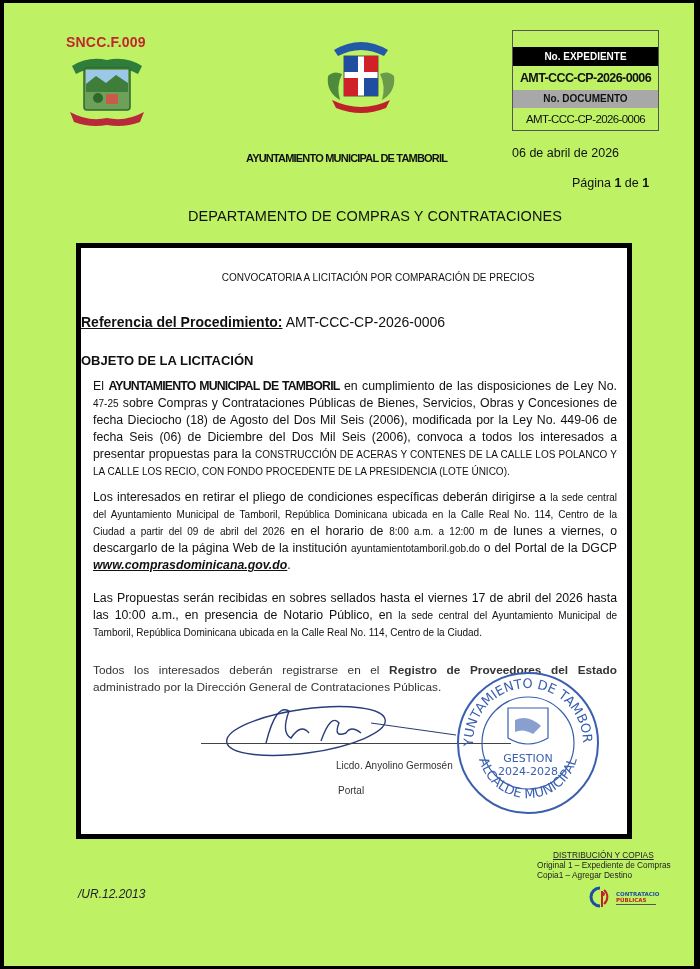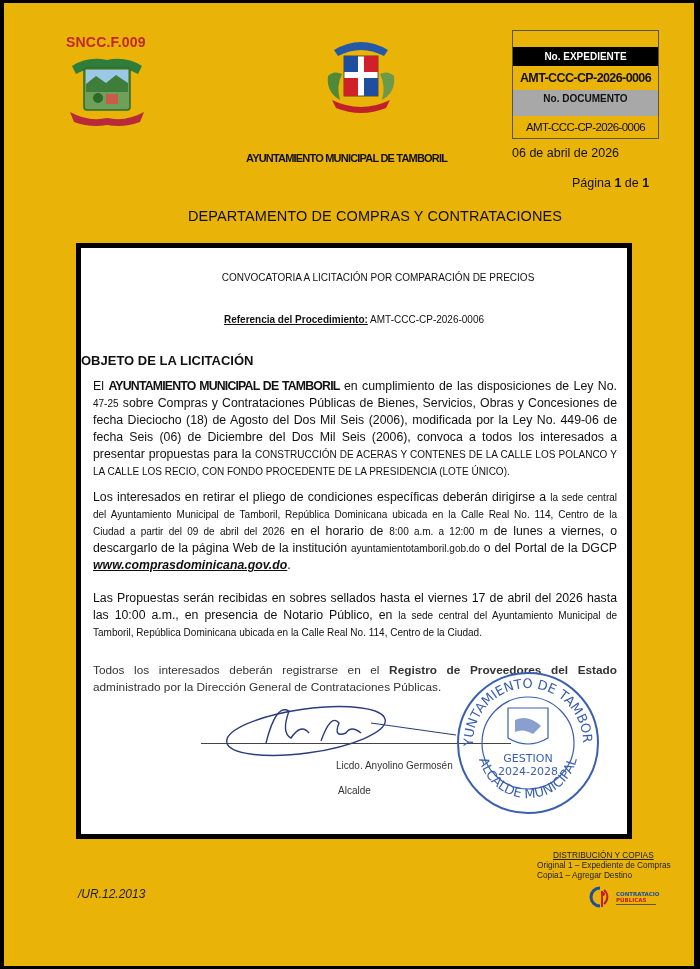--- a/index.html
+++ b/index.html
@@ -1,33 +1,33 @@
 <!DOCTYPE html>
 <html><head>
 <meta charset="utf-8">
 <style>
   html, body { margin:0; padding:0; }
   body { width:700px; height:969px; background:#000; position:relative; overflow:hidden; font-family:"Liberation Sans", sans-serif; color:#111; }
-  .page { position:absolute; left:4px; top:3px; width:690px; height:963px; background:#eab308; }
+  .page { position:absolute; left:4px; top:3px; width:690px; height:963px; background:#bef264; }
   .abs { position:absolute; }
   .sncc { left:62px; top:31px; font-weight:bold; font-size:14px; color:#c0282c; letter-spacing:0.2px; }
   .muni-logo { left:64px; top:49px; width:78px; height:76px; }
   .coat { left:316px; top:33px; width:82px; height:82px; }
   .exp-box { left:508px; top:27px; width:145px; border:1px solid #555; font-size:10px; text-align:center; }
   .exp-box .h1 { background:#000; color:#fff; font-weight:bold; height:19px; line-height:19px;margin-top:16px; }
   .exp-box .v1 { font-weight:bold; font-size:12.5px; height:24px; line-height:24px; letter-spacing:-0.6px; }
-  .exp-box .h2 { background:#a8a8a8; font-weight:bold; height:26px; line-height:18px; }
+  .exp-box .h2 { background:#a8a8a8; font-weight:bold; height:18px; line-height:18px; }
   .exp-box .v2 { font-size:11.5px; height:22px; line-height:22px; letter-spacing:-0.6px; }
   .org { left:242px; top:149px; font-weight:bold; font-size:11px; letter-spacing:-0.8px; }
   .date { left:508px; top:143px; font-size:12.5px; }
   .pagenum { left:568px; top:173px; font-size:12.5px; }
   .dept { left:184px; top:205px; font-size:14.5px; letter-spacing:0.1px; }
   .frame { left:72px; top:240px; width:546px; height:586px; border:5px solid #000; background:#fff; }
   .conv { position:absolute; top:24px; width:100%; text-align:center; font-size:10px;padding-left:24px; }
-  .ref { position:absolute; top:66px; width:100%; text-align:center; font-size:10px; }
+  .ref { position:absolute; top:66px; width:100%; text-align:left; font-size:14px; }
   .ref .lbl { font-weight:bold; text-decoration:underline; }
   .obj { position:absolute; top:105px; width:100%; text-align:left; font-weight:bold; font-size:13px; }
   .para { position:absolute; left:12px; width:524px; font-size:12.3px; line-height:17px; text-align:justify; }
   .small { font-size:10px; }
   .p1 { top:130px; }
   .p2 { top:241px; }
   .p3 { top:342px; }
   .p4 { top:414px; font-size:11.8px; color:#333; }
   .boldorg { font-weight:bold; letter-spacing:-0.8px; }
   .url { font-weight:bold; font-style:italic; text-decoration:underline; }
@@ -112,21 +112,21 @@
     </div>
 
     <div class="sig-area">
       <svg class="signature" width="240" height="80">
         <ellipse cx="85" cy="38" rx="80" ry="22" fill="none" stroke="#2a3d7a" stroke-width="1.4" transform="rotate(-8 85 38)"></ellipse>
         <path d="M45 50 Q55 10 68 18 Q60 40 70 45 Q80 30 88 40 M100 48 Q110 20 118 30 Q112 45 125 40 Q130 32 140 40" fill="none" stroke="#2a3d7a" stroke-width="1.4"></path>
         <path d="M150 30 L235 42" stroke="#2a3d7a" stroke-width="1.2"></path>
       </svg>
       <div class="sig-line"></div>
       <div class="signame">Licdo. Anyolino Germosén</div>
-      <div class="sigrole">Alcalde</div>
+      <div class="sigrole">Portal</div>
       <svg class="stamp" width="150" height="150" viewBox="0 0 150 150">
         <defs>
           <path id="arcTop" d="M20 75 A55 55 0 0 1 130 75"></path>
           <path id="arcBot" d="M25 80 A50 50 0 0 0 125 80"></path>
         </defs>
         <circle cx="75" cy="75" r="70" fill="none" stroke="#3a5fb0" stroke-width="2"></circle>
         <circle cx="75" cy="75" r="46" fill="none" stroke="#3a5fb0" stroke-width="1.2"></circle>
         <text font-family="DejaVu Sans, sans-serif" font-size="13" fill="#3a5fb0"><textPath href="#arcTop" startOffset="50%" text-anchor="middle">AYUNTAMIENTO DE TAMBORIL</textPath></text>
         <text font-family="DejaVu Sans, sans-serif" font-size="13" fill="#3a5fb0"><textPath href="#arcBot" startOffset="50%" text-anchor="middle">ALCALDE MUNICIPAL</textPath></text>
         <path d="M55 40 L95 40 L95 70 Q75 82 55 70 Z" fill="none" stroke="#3a5fb0" stroke-width="1.2"></path>

